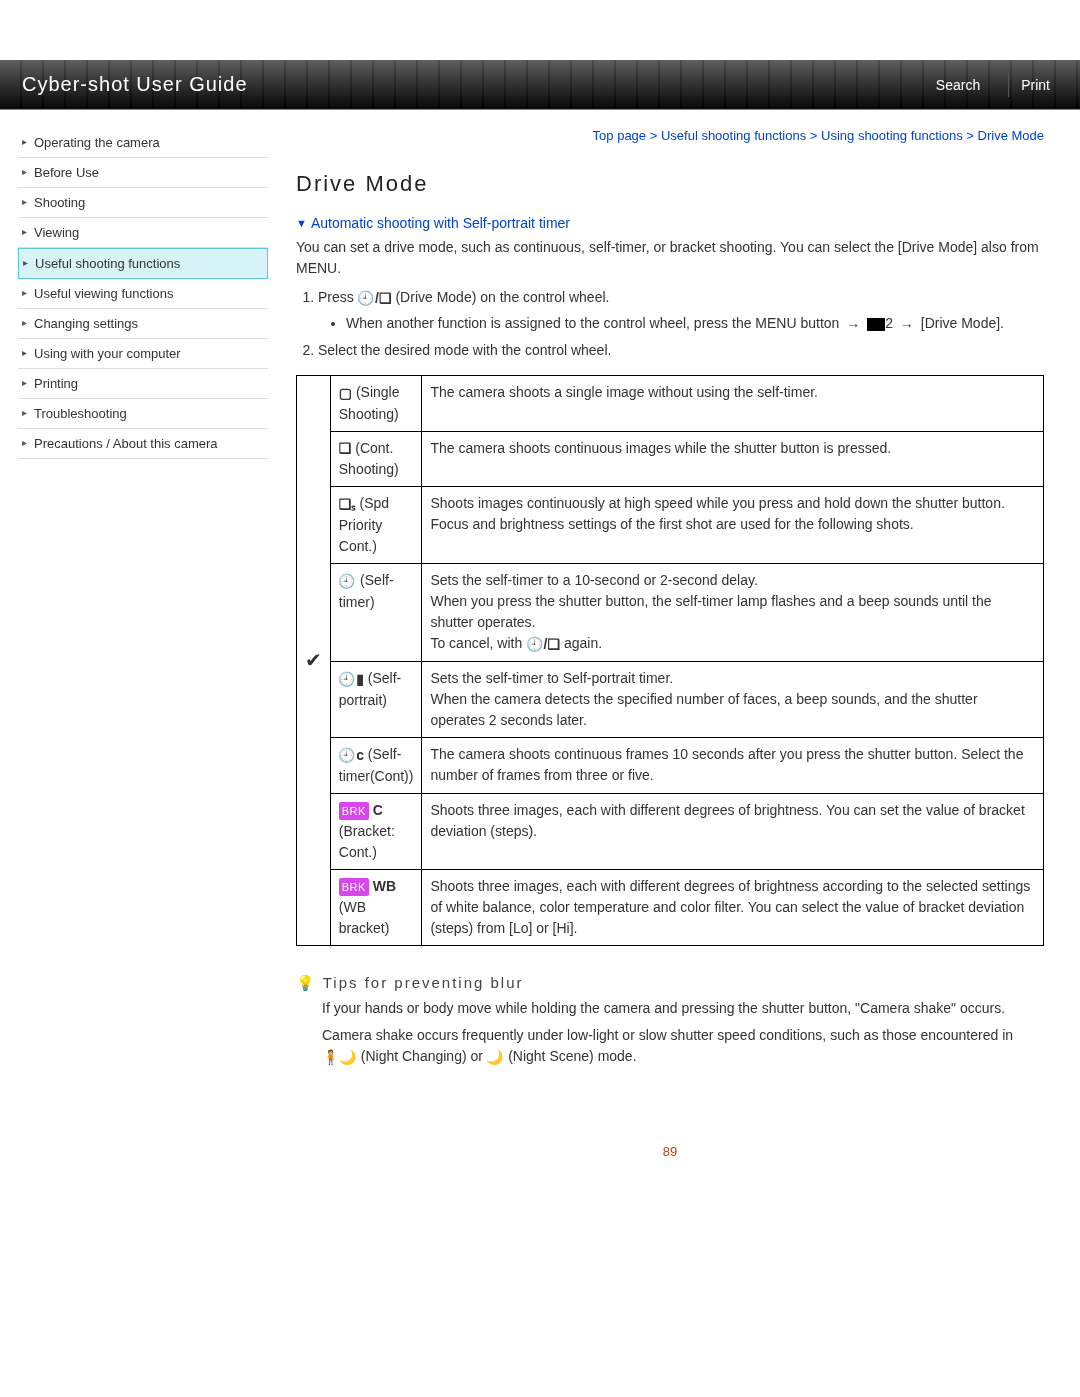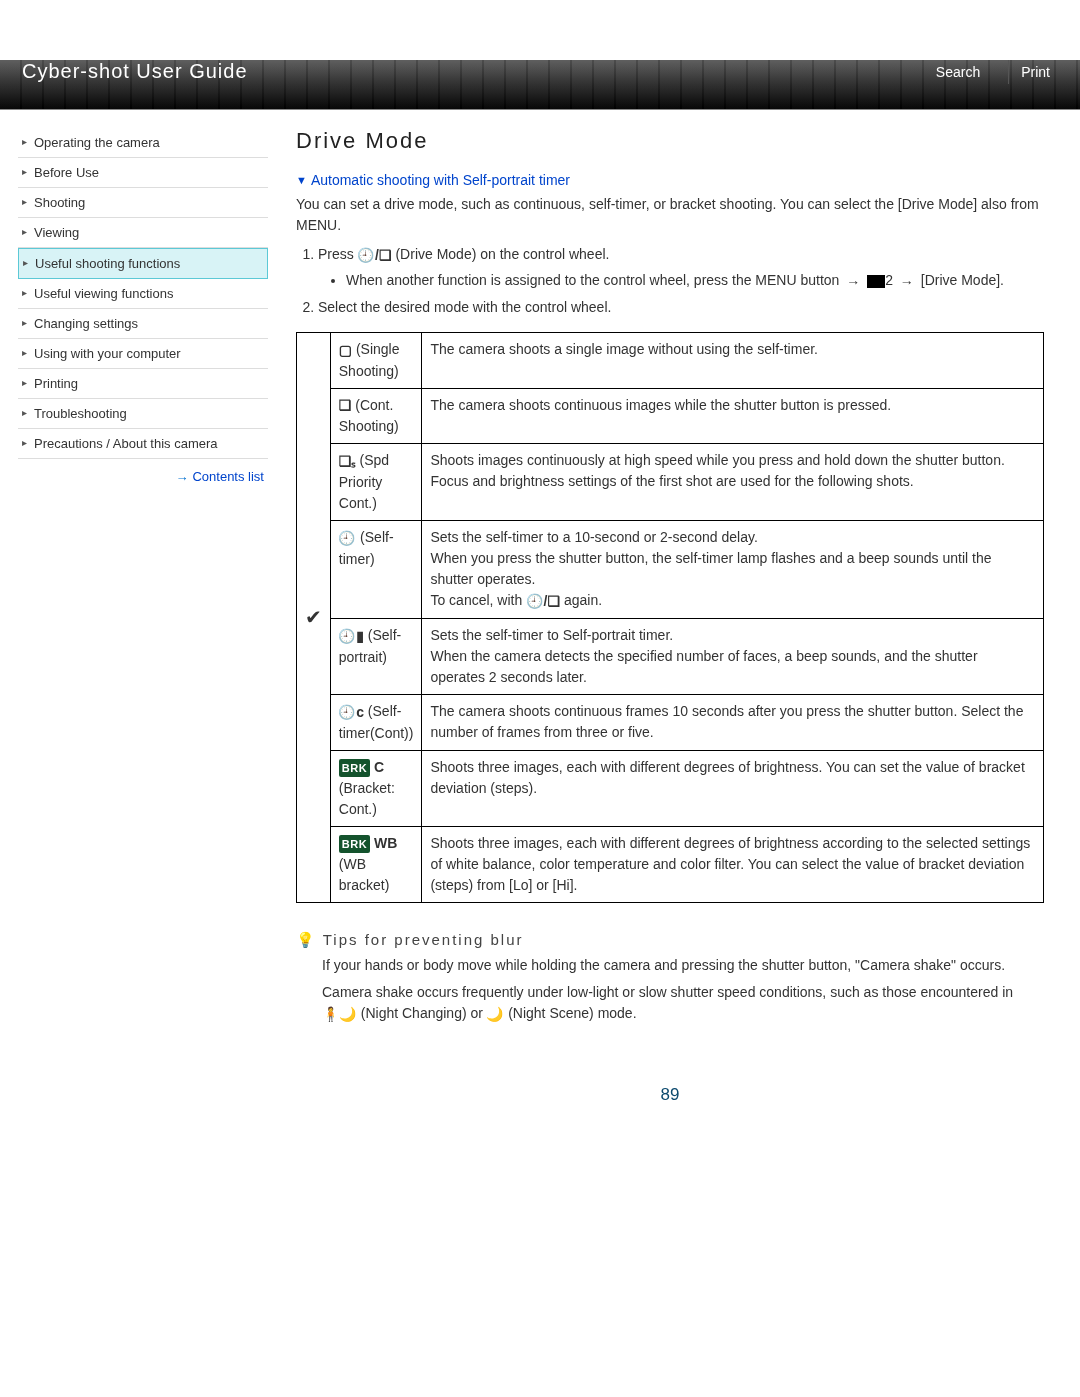--- a/index.html
+++ b/index.html
@@ -1,20 +1,20 @@
 <!DOCTYPE html>
 <html><head>
 <meta charset="utf-8">
 <style>
   * { box-sizing: border-box; margin: 0; padding: 0; }
   body { font-family: Arial, Helvetica, sans-serif; font-size: 14px; color: #333; background: #fff; width: 1080px; }
   .header {
     height: 50px;
     background: linear-gradient(to bottom, #5a5a5a 0%, #2a2a2a 50%, #000 100%);
-    display: flex; align-items: flex-start; justify-content: space-between;
+    display: flex; align-items: center; justify-content: space-between;
     padding: 0 18px 0 22px; margin-top: 60px;
     border-bottom: 1px solid #888;
     position: relative;
   }
   .header::before {
     content:""; position:absolute; inset:0;
     background-image: repeating-linear-gradient(to right, rgba(255,255,255,0.03) 0 20px, rgba(0,0,0,0.15) 20px 22px);
     pointer-events:none;
   }
   .header-title { color:#fff; font-size:20px; letter-spacing:1px; font-weight:400; z-index:1 }
@@ -50,22 +50,22 @@
   ul.sub{ list-style:disc; margin:4px 0 6px 28px }
   ul.sub li{ margin-bottom:2px }
   .tbl{ border-collapse:collapse; width:100%; margin-top:6px }
   .tbl td{ border:1px solid #000; padding:6px 8px; vertical-align:top; font-size:14px }
   .tbl .check-cell{ width:28px; text-align:center; vertical-align:middle; font-size:20px }
   .tbl .mode-cell{ width:90px }
   .ico{ display:inline-block; vertical-align:middle; font-weight:bold }
   .tips{ margin-top:28px }
   .tips-title{ letter-spacing:2px; color:#444; font-size:15px; margin-bottom:6px; display:flex; align-items:center; gap:6px }
   .tips p{ margin-left:26px; margin-bottom:6px }
-  .footer{ text-align:center; font-size:17px; margin-top:60px; color:#0c4a6e }
-  .brk-badge{ display:inline-block; background:#14532d; color:#fff; font-size:11px; font-weight:bold; padding:1px 3px; border-radius:2px; letter-spacing:0.5px }
+  .footer{ text-align:center; font-size:13px; margin-top:76px; color:#c2410c }
+  .brk-badge{ display:inline-block; background:#d946ef; color:#fff; font-size:11px; font-weight:normal; padding:1px 3px; border-radius:2px; letter-spacing:0.5px }
   .arrow-r{ display:inline-block; margin:0 3px }
   .camera-ico{ display:inline-block; width:18px; height:13px; background:#000; position:relative; vertical-align:middle }
   .camera-ico::before{ content:""; position:absolute; right:-4px; top:2px; border:4px solid transparent; border-left:5px solid #000 }
 </style>
 </head>
 <body>
 
 <div class="header">
   <div class="header-title">Cyber-shot User Guide</div>
   <div class="header-buttons">
@@ -80,24 +80,29 @@
     <div class="side-item">Before Use</div>
     <div class="side-item">Shooting</div>
     <div class="side-item">Viewing</div>
     <div class="side-item active">Useful shooting functions</div>
     <div class="side-item">Useful viewing functions</div>
     <div class="side-item">Changing settings</div>
     <div class="side-item">Using with your computer</div>
     <div class="side-item">Printing</div>
     <div class="side-item">Troubleshooting</div>
     <div class="side-item">Precautions / About this camera</div>
-    <div class="contents-list"><span class="arrow">→</span><span>Contents list</span></div>
   </div>
 
   <div class="main">
+    <div class="breadcrumb">
+      <a>Top page</a> <span class="sep">&gt;</span>
+      <a>Useful shooting functions</a> <span class="sep">&gt;</span>
+      <a>Using shooting functions</a> <span class="sep">&gt;</span>
+      <a>Drive Mode</a>
+    </div>
 
     <h1>Drive Mode</h1>
 
     <div class="sublink">
       <span class="tri">▼</span>
       <span>Automatic shooting with Self-portrait timer</span>
     </div>
 
     <p class="intro">You can set a drive mode, such as continuous, self-timer, or bracket shooting. You can select the [Drive Mode] also from MENU.</p>
 

